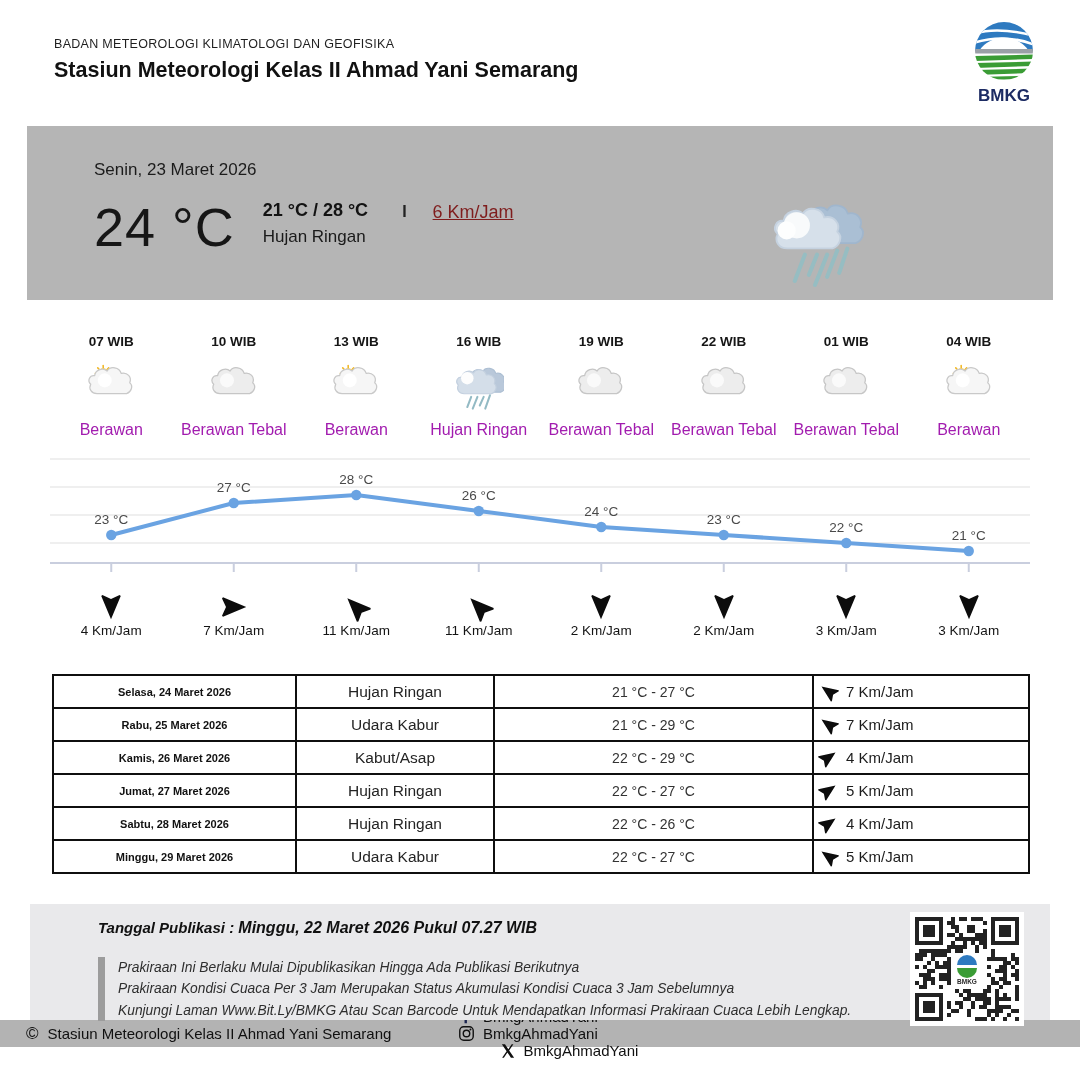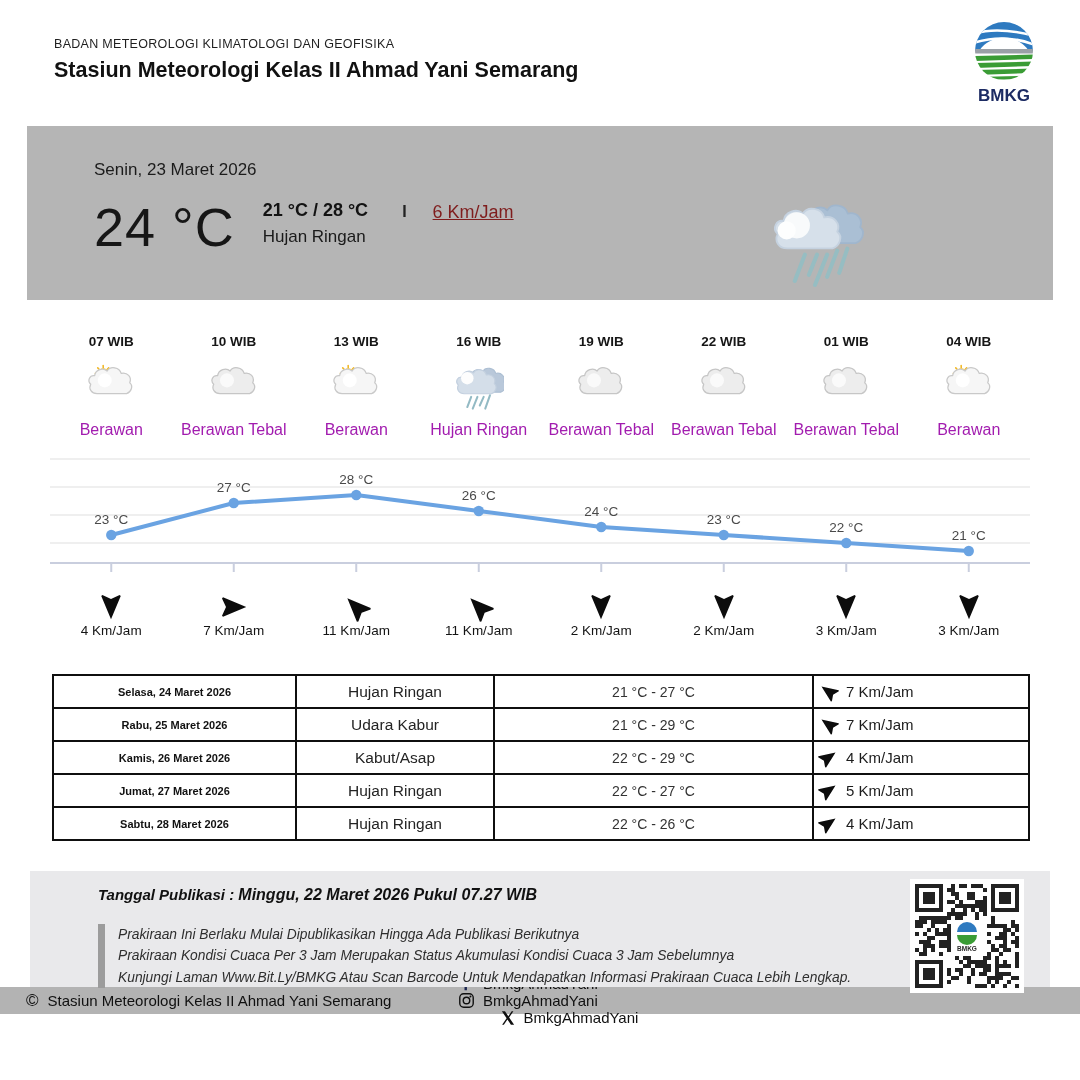--- a/index.html
+++ b/index.html
@@ -379,20 +379,33 @@
       <tr>
         <td class="td-date">Sabtu, 28 Maret 2026</td>
     <td class="td-cond">Hujan Ringan</td>
     <td class="td-temp">22 °C - 26 °C</td>
     <td>
           <span class="wind-cell">
       <span><svg width="21" height="21" viewBox="0 0 24 24" style="transform:rotate(55deg)">
     <path d="M12 2.2 L19.8 20.8 L18.9 21.6 L12 18.4 L5.1 21.6 L4.2 20.8 Z" fill="#0c0c0c"></path>
               </svg></span>
       <span>4 Km/Jam</span>
+          </span>
+        </td>
+      </tr>
+      <tr>
+        <td class="td-date">Minggu, 29 Maret 2026</td>
+    <td class="td-cond">Udara Kabur</td>
+    <td class="td-temp">22 °C - 27 °C</td>
+    <td>
+          <span class="wind-cell">
+      <span><svg width="21" height="21" viewBox="0 0 24 24" style="transform:rotate(-55deg)">
+    <path d="M12 2.2 L19.8 20.8 L18.9 21.6 L12 18.4 L5.1 21.6 L4.2 20.8 Z" fill="#0c0c0c"></path>
+              </svg></span>
+      <span>5 Km/Jam</span>
           </span>
         </td>
       </tr>
     </tbody>
 </table>
 
 <div class="footer">
   <div class="pub">
     <span class="pl">Tanggal Publikasi :</span>
     <span class="pv">Minggu, 22 Maret 2026 Pukul 07.27 WIB</span>

